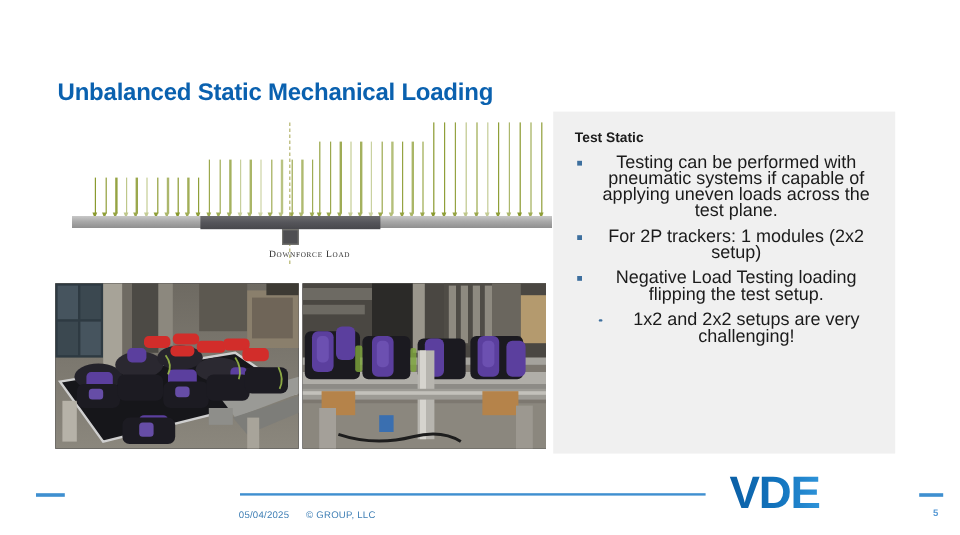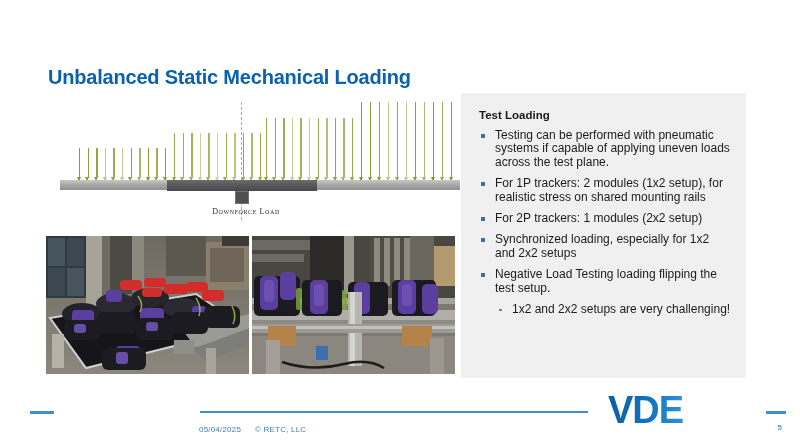--- a/index.html
+++ b/index.html
@@ -85,21 +85,21 @@
   }
   .pedestal {
     position: absolute;
     left: 175px; top: 91px;
     width: 14px; height: 13px;
     background: #4f4f52;
     border: 1px solid #74746f;
   }
   .diagram-label {
     position: absolute;
-    left: 96px; top: 107px;
+    left: 108px; top: 107px;
     width: 180px;
     text-align: center;
     font-family: "Liberation Serif", serif;
     font-size: 8px;
     font-variant: small-caps;
     letter-spacing: 0.6px;
     color: #2b2b2b;
   }
 
   
@@ -125,23 +125,24 @@
     font-weight: bold;
     color: #1b1b1b;
     margin-bottom: 8px;
   }
   .section-head.second { margin-top: 22px; }
   ul.bullets { list-style: none; }
   ul.bullets > li {
     position: relative;
     padding-left: 16px;
     margin-bottom: 8px;
-    font-size: 12px;
+    font-size: 15px;
     line-height: 13.4px;
     color: #1b1b1b;
+    text-align: center;
   }
   ul.bullets > li::before {
     content: "";
     position: absolute;
     left: 2px; top: 5px;
     width: 4px; height: 4px;
     background: #3d6f9e;
   }
   ul.bullets li.sub {
     padding-left: 33px;
@@ -536,41 +537,39 @@
       <rect x="14" y="104" width="14" height="34" fill="#a4a099"></rect>
       <rect x="178" y="102" width="14" height="36" fill="#9c9890"></rect>
 
       <path d="M30 126 q30 10 62 2 q24 -6 40 4" stroke="#1d1d1d" stroke-width="2.5" fill="none"></path>
       <rect x="64" y="110" width="12" height="14" fill="#3a6fb0"></rect>
     </svg>
   </div>
 
   <div class="text-panel">
 
-    <div class="section-head">Test Loading</div>
+    <div class="section-head">Test Static</div>
     <ul class="bullets">
       <li>Testing can be performed with pneumatic systems if capable of applying uneven loads across the test plane.</li>
-      <li>For 1P trackers: 2 modules (1x2 setup), for realistic stress on shared mounting rails</li>
       <li>For 2P trackers: 1 modules (2x2 setup)</li>
     </ul>
 
     <ul class="bullets">
-      <li>Synchronized loading, especially for 1x2 and 2x2 setups</li>
       <li>Negative Load Testing loading flipping the test setup.</li>
       <li class="sub">1x2 and 2x2 setups are very challenging!</li>
     </ul>
   </div>
 
   <div class="footer-rule-left"></div>
   <div class="footer-rule-mid"></div>
   <div class="footer-rule-right"></div>
 
 
   <div class="footer-meta">
-    <span>05/04/2025</span><span class="copy">© RETC, LLC</span>
+    <span>05/04/2025</span><span class="copy">© GROUP, LLC</span>
   </div>
 
   <div class="vde-wordmark">
     <svg viewBox="0 0 150 38" xmlns="http://www.w3.org/2000/svg">
       <defs>
         <linearGradient id="vdeg" x1="0" y1="0" x2="1" y2="0">
           <stop offset="0" stop-color="#0B5FA5"></stop>
           <stop offset="0.55" stop-color="#1274BE"></stop>
           <stop offset="1" stop-color="#2E93D9"></stop>
         </linearGradient>

